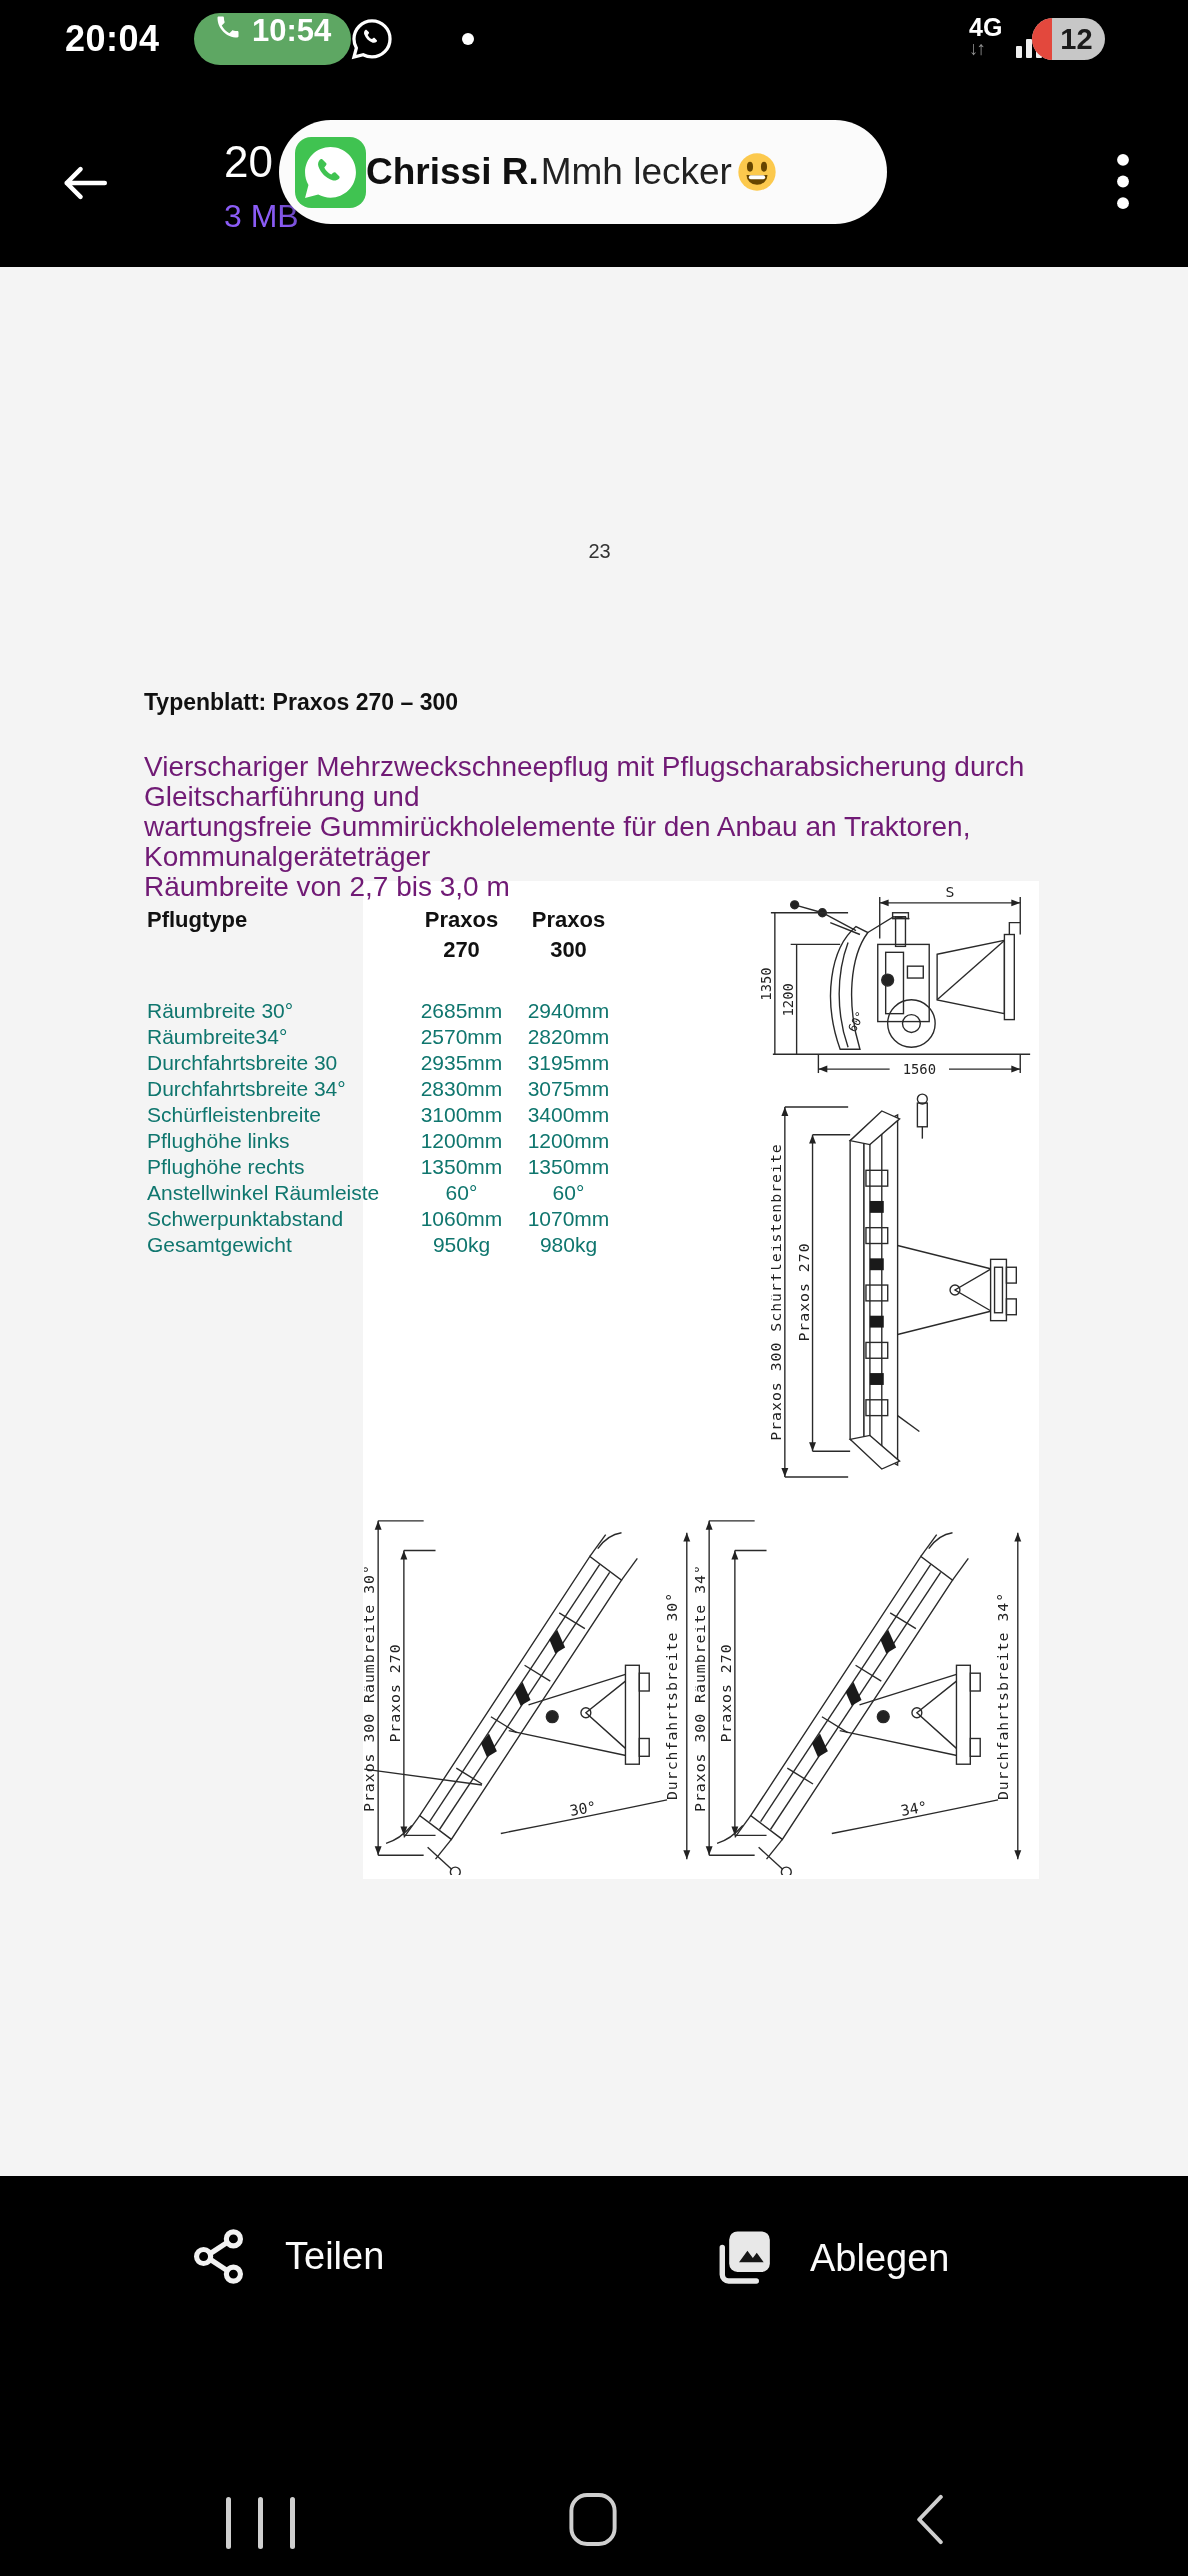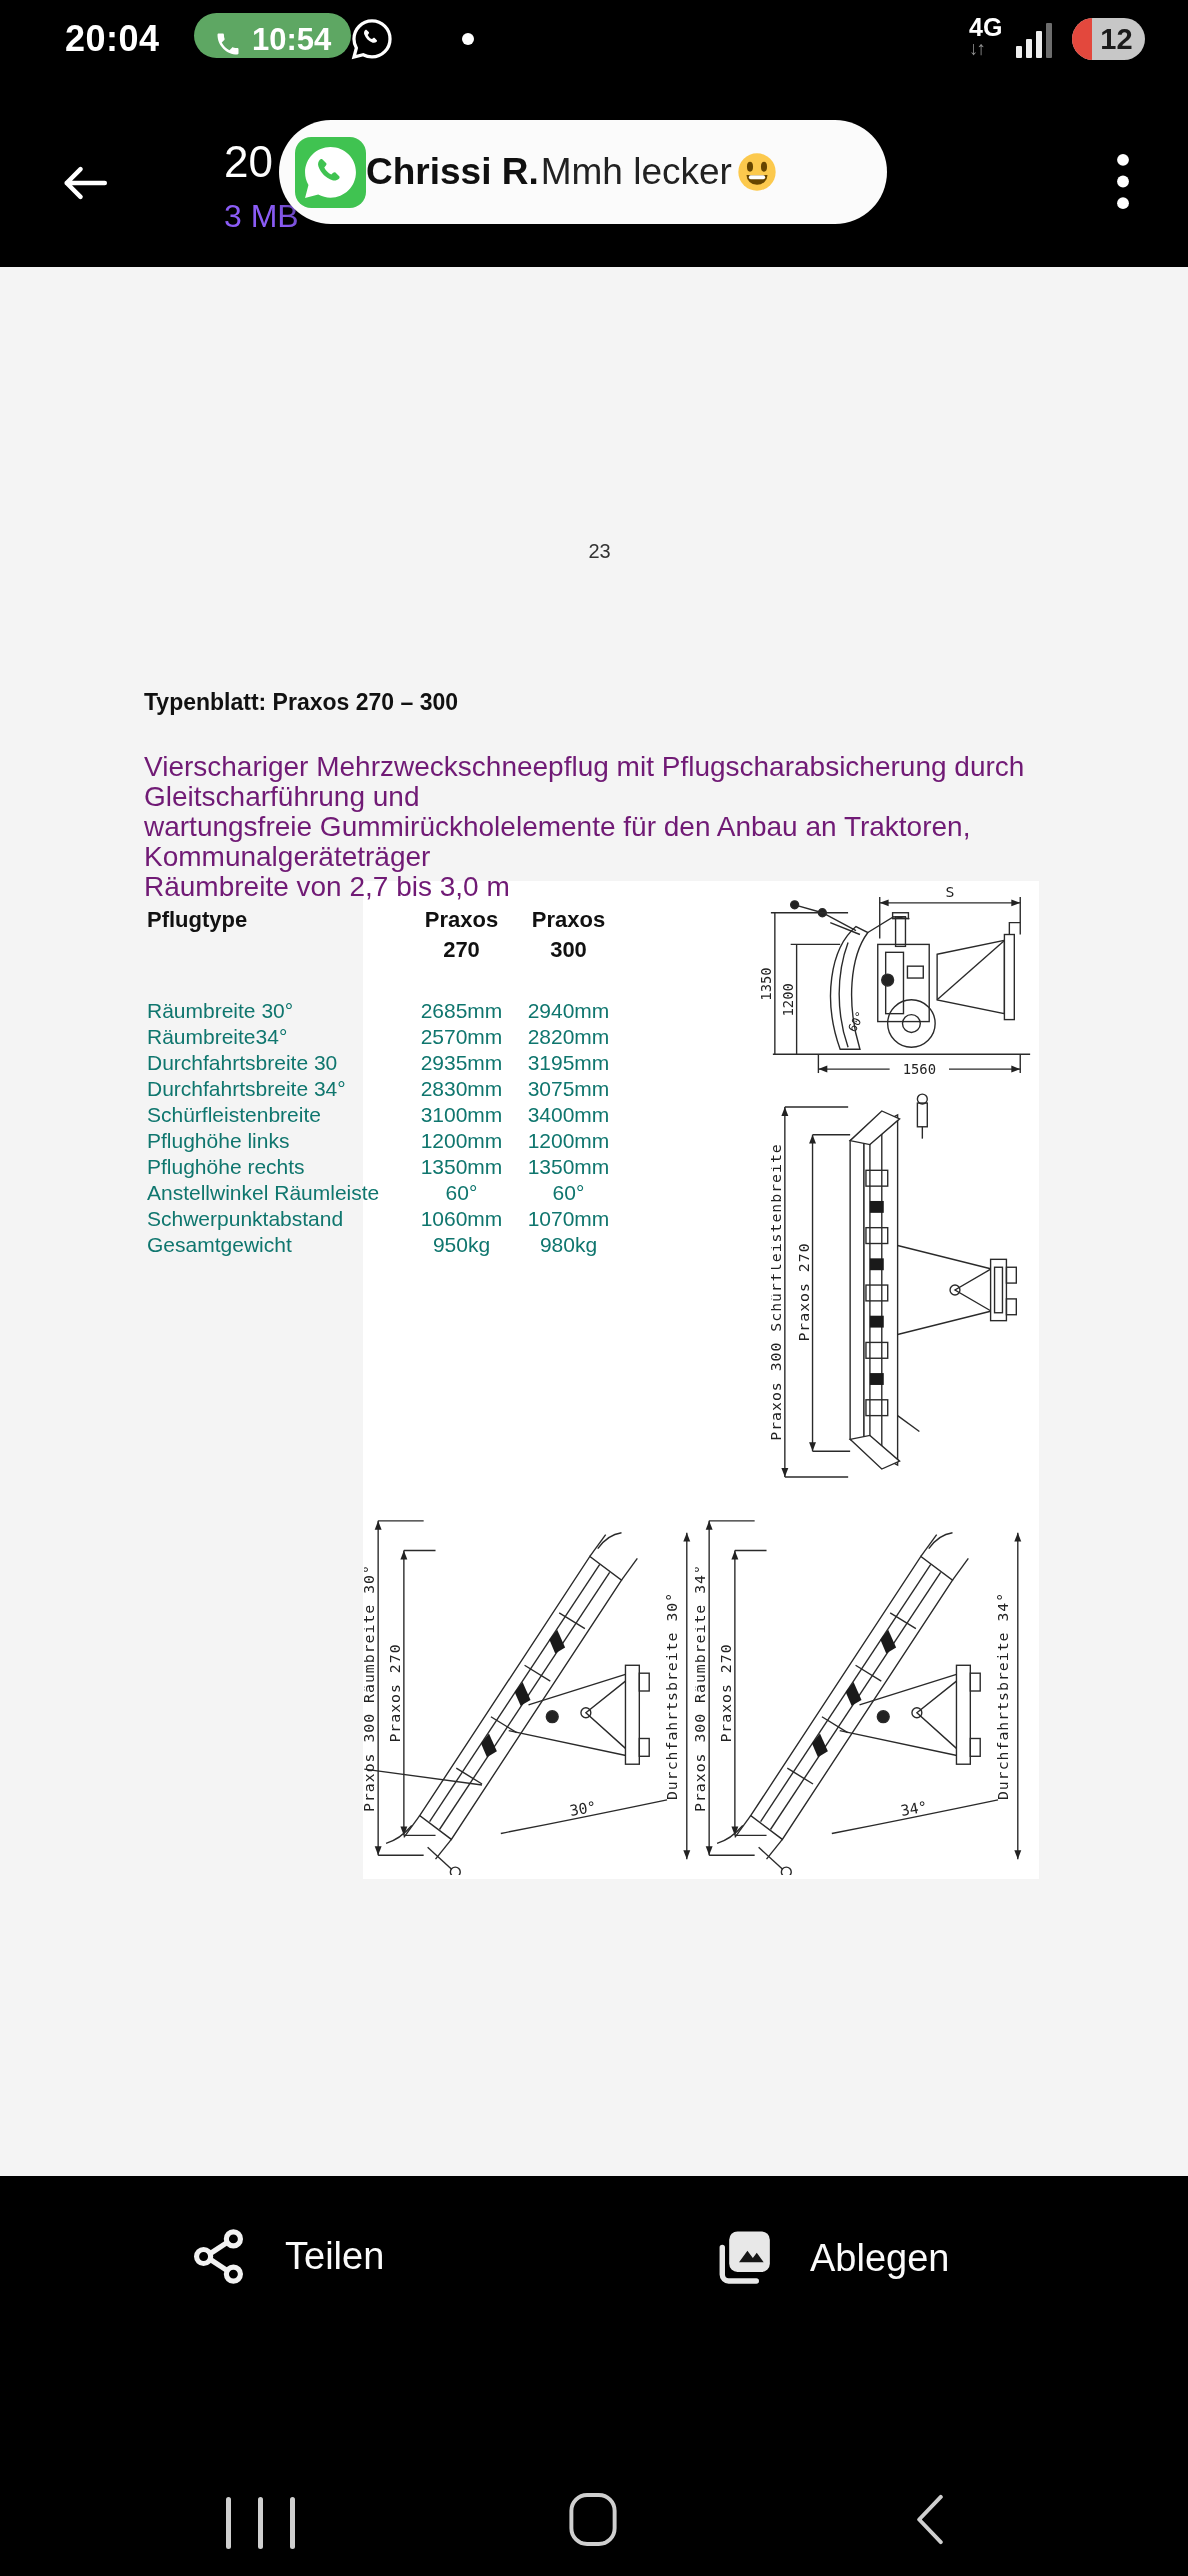--- a/index.html
+++ b/index.html
@@ -3,34 +3,34 @@
 <meta charset="utf-8">
 <style>
   html,body{margin:0;padding:0;background:#222;}
   .screen{position:relative;width:1188px;height:2576px;background:#f4f4f4;overflow:hidden;
           font-family:"Liberation Sans",sans-serif;}
 
   
   .top-black{position:absolute;top:0;left:0;width:1188px;height:267px;background:#000;}
 
   .time{position:absolute;left:65px;top:18px;font-size:36px;font-weight:600;color:#fff;letter-spacing:0.5px;}
-  .call-chip{position:absolute;left:194px;top:13px;height:45px;border-radius:27px;background:#5ea763;
-             display:flex;align-items:flex-end;padding:0 20px;gap:10px;}
+  .call-chip{position:absolute;left:194px;top:13px;height:52px;border-radius:27px;background:#5ea763;
+             display:flex;align-items:flex-start;padding:0 20px;gap:10px;}
   .call-chip .dur{font-size:31px;font-weight:600;color:#fff;}
   .sb-wa{position:absolute;left:349px;top:16px;width:46px;height:46px;}
   .sb-dot{position:absolute;left:462px;top:33px;width:12px;height:12px;border-radius:50%;background:#fff;}
 
   .net-block{position:absolute;left:969px;top:14px;width:44px;text-align:left;text-decoration:underline;}
   .net-type{font-size:25px;font-weight:700;color:#fff;line-height:26px;}
   .net-arrows{font-size:19px;color:#8f8f8f;line-height:18px;letter-spacing:-2px;}
   .sig{position:absolute;left:1016px;top:22px;width:40px;height:36px;display:flex;align-items:flex-end;gap:4px;}
   .sig i{display:block;width:6px;border-radius:1px;background:#efefef;}
   .sig .b1{height:12px;} .sig .b2{height:19px;} .sig .b3{height:27px;}
   .sig .b4{height:35px;background:#6d6d6d;}
-  .batt{position:absolute;left:1072px;top:18px;width:73px;height:42px;border-radius:21px;background:#c7c7c7;overflow:hidden;}
+  .batt{position:absolute;left:1032px;top:18px;width:73px;height:42px;border-radius:21px;background:#c7c7c7;overflow:hidden;}
   .batt .red{position:absolute;left:0;top:0;width:20px;height:42px;background:#e3483d;}
   .batt .pct{position:absolute;left:16px;top:0;width:57px;height:42px;display:flex;align-items:center;justify-content:center;
              font-size:29px;font-weight:600;color:#1b1b1b;}
 
   .back-btn{position:absolute;left:52px;top:151px;width:63px;height:63px;display:flex;align-items:center;justify-content:center;}
   .hdr-title{position:absolute;left:224px;top:137px;font-size:44px;font-weight:400;color:#fff;}
   .hdr-sub{position:absolute;left:224px;top:198px;font-size:32px;color:#8b5cf6;}
   .menu-btn{position:absolute;left:1095px;top:149px;width:55px;height:65px;display:flex;align-items:center;justify-content:center;}
 
   

